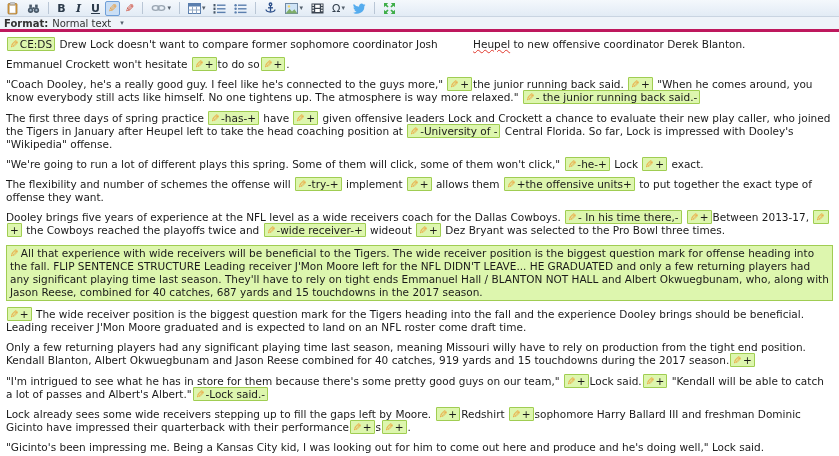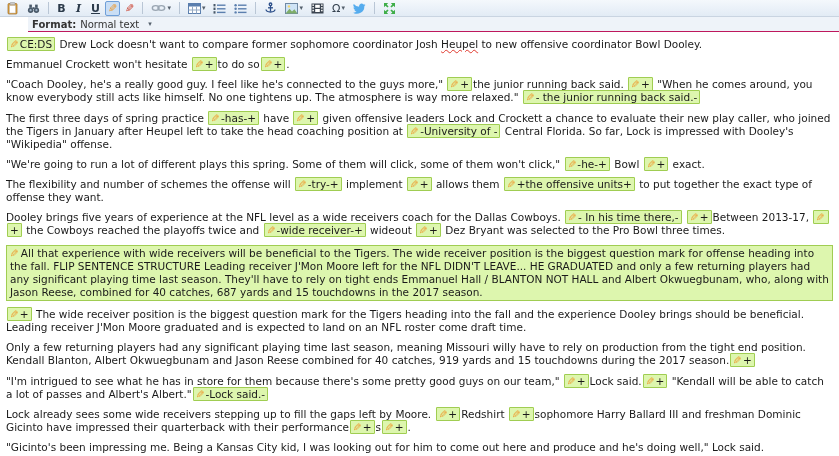--- a/index.html
+++ b/index.html
@@ -26,24 +26,23 @@
   .tb-sep { width:1px; height:12px; background:#b9c6d5; margin:0 3px; }
   .tb-letter { font-weight:bold; font-size:11px; color:#2b3a4a; }
   .tb-letter.it { font-family:"DejaVu Serif", serif; font-style:italic; font-weight:bold; }
   .tb-letter.un { text-decoration:underline; }
   .caret { font-size:7px; color:#55606c; margin-left:1px; }
   .pencil-glyph { color:#ee9a2f; font-size:11px; display:inline-block; transform:scaleX(-1); }
   .pencil-glyph.red { color:#cc4433; }
   .omega { font-size:11px; color:#33404e; }
   
   .format-row {
-    background:#eef3f9; border-bottom:1px solid #be185d;
+    background:#eef3f9; border-bottom:3px solid #be185d;
     padding:1px 4px; height:15px; display:flex; align-items:center; gap:4px;
     font-size:10px;
-    margin-left:28px;
   }
   .format-label { font-weight:bold; color:#333; }
   .format-select { color:#333; display:inline-flex; align-items:center; gap:8px; cursor:default; }
   
   .editor {
     padding:6px 6px 0 6px; background:#fff; height:423px; overflow:hidden;
   }
   .editor p { margin:0 0 7px 0; line-height:1.25; }
   .token {
     background:#ddf6ae; border:1px solid #a0cd52; border-radius:1px;
@@ -52,20 +51,21 @@
   }
   .token .pen { color:#ee9a2f; display:inline-block; transform:scaleX(-1); margin-right:1px; }
   .hl-para {
     background:#ddf6ae; border:1px solid #a0cd52; padding:1px 3px;
   }
   .hl-para .lone-pen { color:#ee9a2f; display:inline-block; transform:scaleX(-1); margin-right:2px; }
   .sp {
     text-decoration:underline; text-decoration-style:wavy;
     text-decoration-color:#e03a2f; text-decoration-thickness:1px;
     text-underline-offset:1px;
+    margin-left:32px;
   }
 </style>
 </head>
 <body>
 
 <div class="toolbar">
   <span class="tb-btn">
     <svg width="13" height="13" viewBox="0 0 13 13">
         <rect x="2" y="1.5" width="9" height="10.5" rx="1" fill="#e0a33f" stroke="#9c691e" stroke-width="0.7"></rect>
         <rect x="4" y="0.6" width="5" height="2.2" rx="0.6" fill="#cfcfcf" stroke="#8a8a8a" stroke-width="0.5"></rect>
@@ -204,25 +204,25 @@
 
 <div class="format-row">
   <span class="format-label">Format:</span>
   <span class="format-select">
     <span>Normal text</span>
     <span class="caret">▾</span>
   </span>
 </div>
 
 <div class="editor" id="editor-body">
-    <p><span class="token"><span class="pen">✎</span><span>CE:DS</span></span><span> Drew Lock doesn't want to compare former sophomore coordinator Josh </span><span class="sp">Heupel</span><span> to new offensive coordinator Bowl Dooley.</span></p>
+    <p><span class="token"><span class="pen">✎</span><span>CE:DS</span></span><span> Drew Lock doesn't want to compare former sophomore coordinator Josh </span><span class="sp">Heupel</span><span> to new offensive coordinator Derek Blanton.</span></p>
     <p><span>Emmanuel Crockett won't hesitate </span><span class="token"><span class="pen">✎</span><span>+</span></span><span>to do so</span><span class="token"><span class="pen">✎</span><span>+</span></span><span>.</span></p>
     <p><span>"Coach Dooley, he's a really good guy. I feel like he's connected to the guys more," </span><span class="token"><span class="pen">✎</span><span>+</span></span><span>the junior running back said. </span><span class="token"><span class="pen">✎</span><span>+</span></span><span> "When he comes around, you know everybody still acts like himself. No one tightens up. The atmosphere is way more relaxed." </span><span class="token"><span class="pen">✎</span><span>- the junior running back said.-</span></span></p>
     <p><span>The first three days of spring practice </span><span class="token"><span class="pen">✎</span><span>-has-+</span></span><span> have </span><span class="token"><span class="pen">✎</span><span>+</span></span><span> given offensive leaders Lock and Crockett a chance to evaluate their new play caller, who joined the Tigers in January after Heupel left to take the head coaching position at </span><span class="token"><span class="pen">✎</span><span>-University of -</span></span><span> Central Florida. So far, Lock is impressed with Dooley's "Wikipedia" offense.</span></p>
-    <p><span>"We're going to run a lot of different plays this spring. Some of them will click, some of them won't click," </span><span class="token"><span class="pen">✎</span><span>-he-+</span></span><span> Bowl </span><span class="token"><span class="pen">✎</span><span>+</span></span><span> exact.</span></p>
+    <p><span>"We're going to run a lot of different plays this spring. Some of them will click, some of them won't click," </span><span class="token"><span class="pen">✎</span><span>-he-+</span></span><span> Lock </span><span class="token"><span class="pen">✎</span><span>+</span></span><span> exact.</span></p>
     <p><span>The flexibility and number of schemes the offense will </span><span class="token"><span class="pen">✎</span><span>-try-+</span></span><span> implement </span><span class="token"><span class="pen">✎</span><span>+</span></span><span> allows them </span><span class="token"><span class="pen">✎</span><span>+the offensive units+</span></span><span> to put together the exact type of offense they want.</span></p>
     <p><span>Dooley brings five years of experience at the NFL level as a wide receivers coach for the Dallas Cowboys. </span><span class="token"><span class="pen">✎</span><span>- In his time there,-</span></span><span> </span><span class="token"><span class="pen">✎</span><span>+</span></span><span>Between 2013-17, </span><span class="token"><span class="pen">✎</span><span>+</span></span><span> the Cowboys reached the playoffs twice and </span><span class="token"><span class="pen">✎</span><span>-wide receiver-+</span></span><span> wideout </span><span class="token"><span class="pen">✎</span><span>+</span></span><span> Dez Bryant was selected to the Pro Bowl three times.</span></p>
     <p class="hl-para"><span class="lone-pen">✎</span><span>All that experience with wide receivers will be beneficial to the Tigers. The wide receiver position is the biggest question mark for offense heading into the fall. FLIP SENTENCE STRUCTURE Leading receiver J'Mon Moore left for the NFL DIDN'T LEAVE... HE GRADUATED and only a few returning players had any significant playing time last season. They'll have to rely on tight ends Emmanuel Hall / BLANTON NOT HALL and Albert Okwuegbunam, who, along with Jason Reese, combined for 40 catches, 687 yards and 15 touchdowns in the 2017 season.</span></p>
     <p><span class="token"><span class="pen">✎</span><span>+</span></span><span> The wide receiver position is the biggest question mark for the Tigers heading into the fall and the experience Dooley brings should be beneficial. Leading receiver J'Mon Moore graduated and is expected to land on an NFL roster come draft time.</span></p>
     <p><span>Only a few returning players had any significant playing time last season, meaning Missouri willy have to rely on production from the tight end position. Kendall Blanton, Albert Okwuegbunam and Jason Reese combined for 40 catches, 919 yards and 15 touchdowns during the 2017 season.</span><span class="token"><span class="pen">✎</span><span>+</span></span></p>
     <p><span>"I'm intrigued to see what he has in store for them because there's some pretty good guys on our team," </span><span class="token"><span class="pen">✎</span><span>+</span></span><span>Lock said.</span><span class="token"><span class="pen">✎</span><span>+</span></span><span> "Kendall will be able to catch a lot of passes and Albert's Albert."</span><span class="token"><span class="pen">✎</span><span>-Lock said.-</span></span></p>
     <p><span>Lock already sees some wide receivers stepping up to fill the gaps left by Moore. </span><span class="token"><span class="pen">✎</span><span>+</span></span><span>Redshirt </span><span class="token"><span class="pen">✎</span><span>+</span></span><span>sophomore Harry Ballard III and freshman Dominic Gicinto have impressed their quarterback with their performance</span><span class="token"><span class="pen">✎</span><span>+</span></span><span>s</span><span class="token"><span class="pen">✎</span><span>+</span></span><span>.</span></p>
     <p><span>"Gicinto's been impressing me. Being a Kansas City kid, I was looking out for him to come out here and produce and he's doing well," Lock said.</span></p>
   </div>
 

